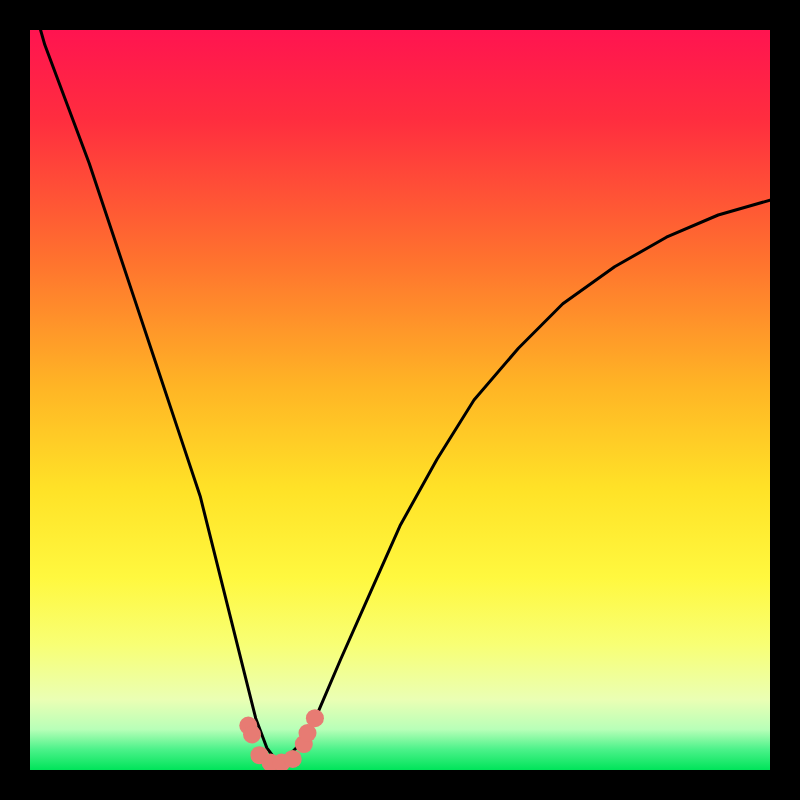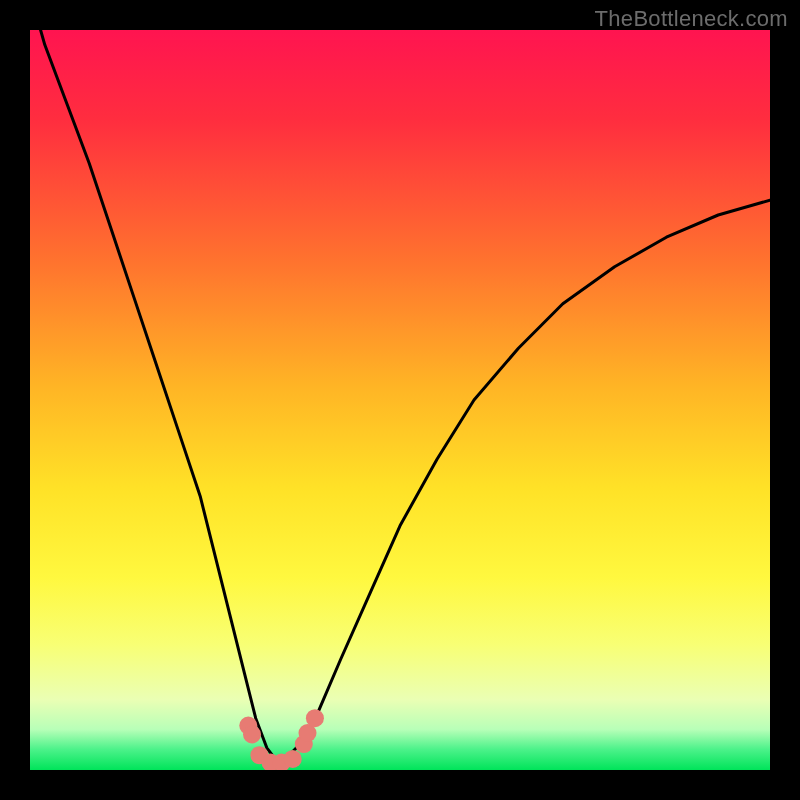--- a/index.html
+++ b/index.html
@@ -86,14 +86,13 @@
           <circle cx="240.5" cy="732.6" r="9" fill="#e77b73"></circle>
           <circle cx="251.60000000000002" cy="732.6" r="9" fill="#e77b73"></circle>
           <circle cx="262.7" cy="728.9" r="9" fill="#e77b73"></circle>
           <circle cx="273.8" cy="714.1" r="9" fill="#e77b73"></circle>
           <circle cx="277.5" cy="703" r="9" fill="#e77b73"></circle>
           <circle cx="284.90000000000003" cy="688.2" r="9" fill="#e77b73"></circle>
         </g>
     </svg>
   </div>
 
-  <div class="watermark">TheBottleneck.com</div>
 </div>
 
 </body></html>

